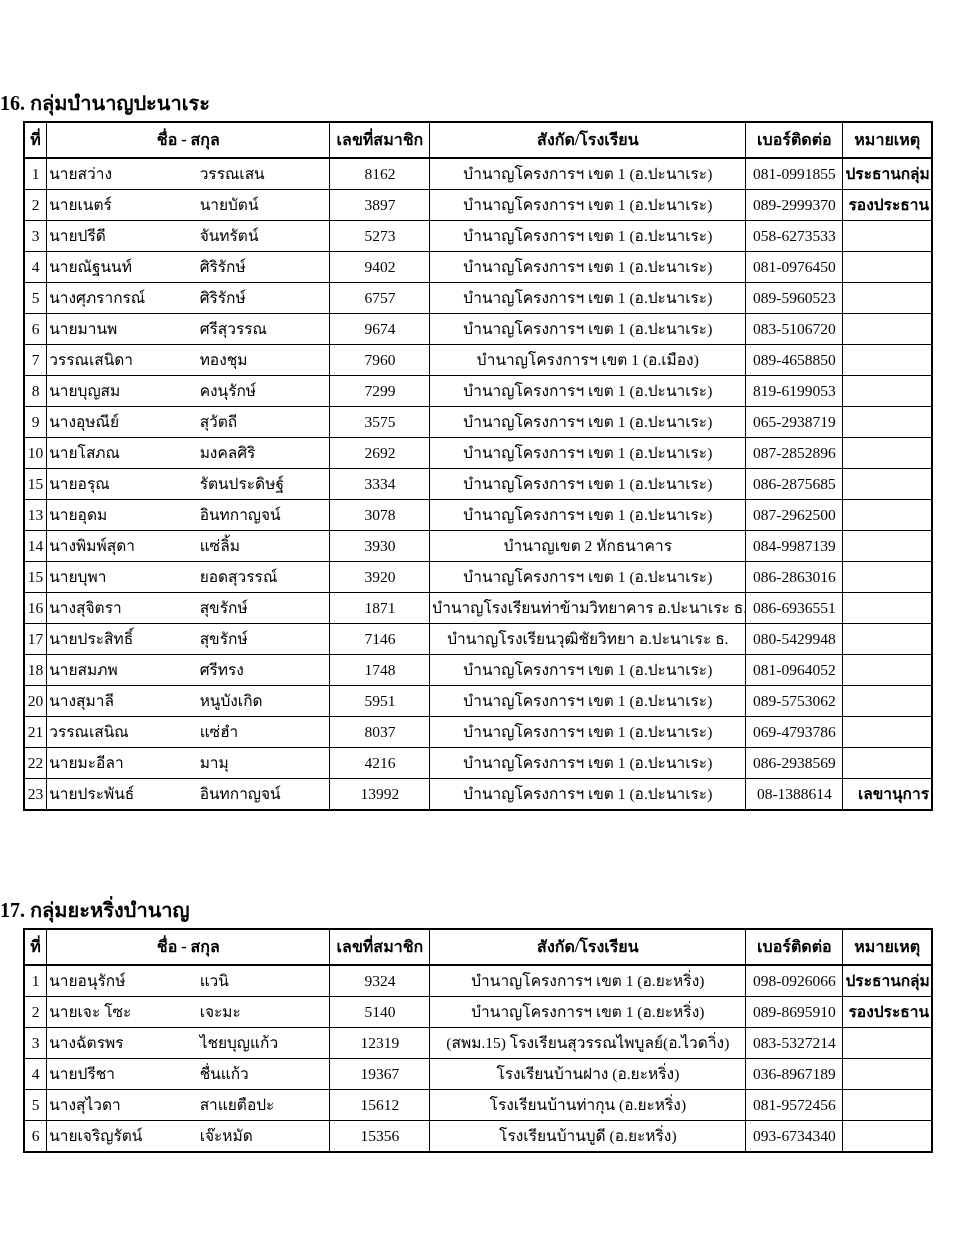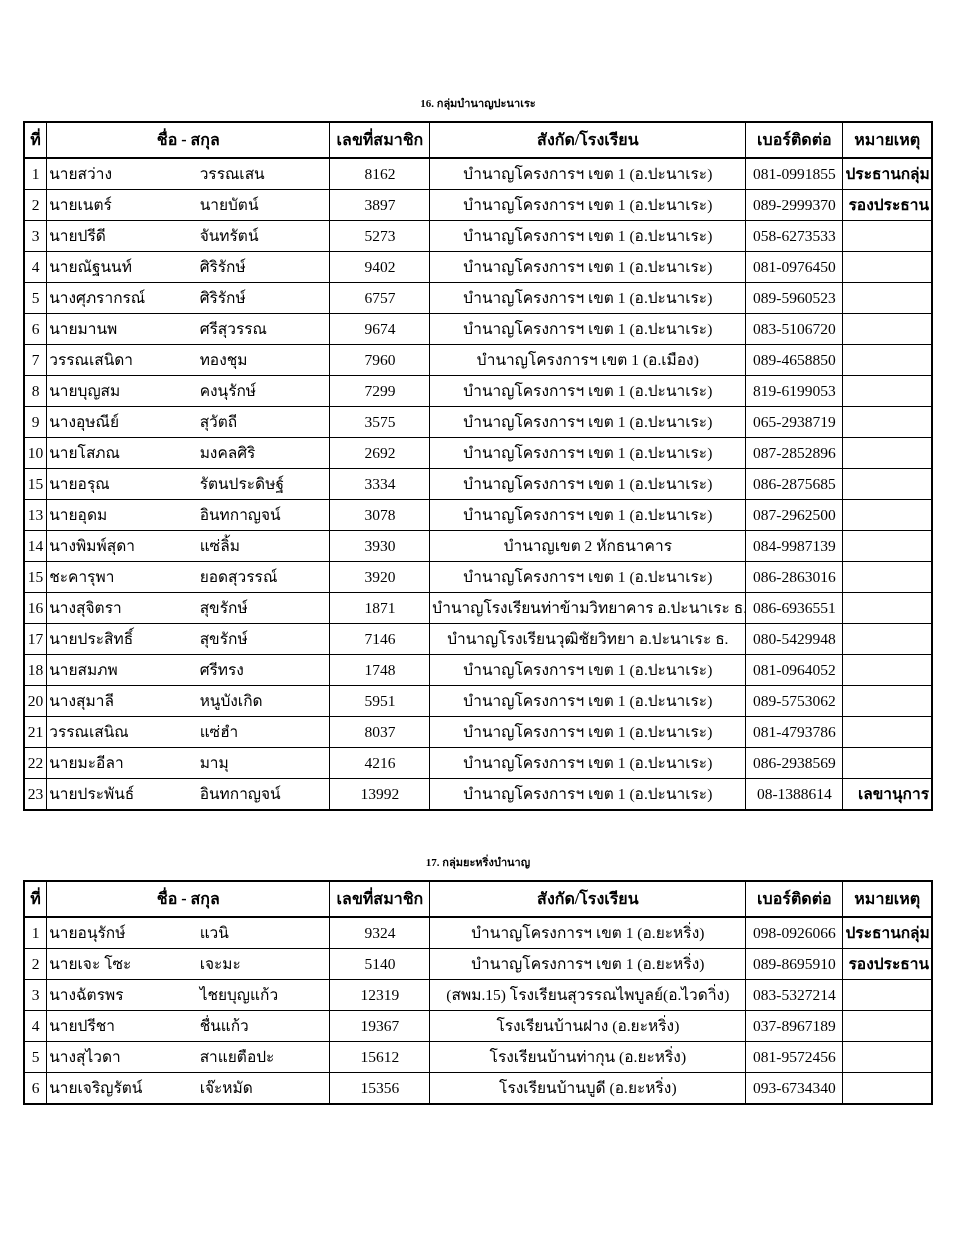--- a/index.html
+++ b/index.html
@@ -10,25 +10,24 @@
   .page {
     position: relative;
     width: 956px;
     height: 1238px;
     background: #ffffff;
     font-family: "Liberation Serif", serif;
     color: #000000;
     overflow: hidden;
   }
   .section-16 { padding-top: 92px; }
-  .section-17 { padding-top: 40px; }
+  .section-17 { padding-top: 40px; margin-top: 48px; }
   .doc-title {
-    text-align: center;
     font-weight: bold;
-    font-size: 11px;
+    font-size: 20px;
     margin: 0 0 7px 0;
     line-height: 22px;
   }
   table.roster {
     border-collapse: collapse;
     table-layout: fixed;
     width: 910px;
     margin: 0 auto;
     border: 2px solid #000000;
   }
@@ -191,21 +190,21 @@
           <tr>
             <td class="c">14</td>
             <td class="name-cell"><span>นางพิมพ์สุดา</span><span class="surname">แซ่ลิ้ม</span></td>
             <td class="c">3930</td>
             <td class="c">บำนาญเขต 2 หักธนาคาร</td>
             <td class="c">084-9987139</td>
             <td class="remark-cell"></td>
           </tr>
           <tr>
             <td class="c">15</td>
-            <td class="name-cell"><span>ชะคารุพา</span><span class="surname">ยอดสุวรรณ์</span></td>
+            <td class="name-cell"><span>นายบุพา</span><span class="surname">ยอดสุวรรณ์</span></td>
             <td class="c">3920</td>
             <td class="c">บำนาญโครงการฯ เขต 1 (อ.ปะนาเระ)</td>
             <td class="c">086-2863016</td>
             <td class="remark-cell"></td>
           </tr>
           <tr>
             <td class="c">16</td>
             <td class="name-cell"><span>นางสุจิตรา</span><span class="surname">สุขรักษ์</span></td>
             <td class="c">1871</td>
             <td class="c">บำนาญโรงเรียนท่าข้ามวิทยาคาร อ.ปะนาเระ ธ.</td>
@@ -234,21 +233,21 @@
             <td class="c">5951</td>
             <td class="c">บำนาญโครงการฯ เขต 1 (อ.ปะนาเระ)</td>
             <td class="c">089-5753062</td>
             <td class="remark-cell"></td>
           </tr>
           <tr>
             <td class="c">21</td>
             <td class="name-cell"><span>วรรณเสนิณ</span><span class="surname">แซ่ฮำ</span></td>
             <td class="c">8037</td>
             <td class="c">บำนาญโครงการฯ เขต 1 (อ.ปะนาเระ)</td>
-            <td class="c">081-4793786</td>
+            <td class="c">069-4793786</td>
             <td class="remark-cell"></td>
           </tr>
           <tr>
             <td class="c">22</td>
             <td class="name-cell"><span>นายมะอีลา</span><span class="surname">มามุ</span></td>
             <td class="c">4216</td>
             <td class="c">บำนาญโครงการฯ เขต 1 (อ.ปะนาเระ)</td>
             <td class="c">086-2938569</td>
             <td class="remark-cell"></td>
           </tr>
@@ -308,21 +307,21 @@
             <td class="c">12319</td>
             <td class="c">(สพม.15) โรงเรียนสุวรรณไพบูลย์(อ.ไวดาิ่ง)</td>
             <td class="c">083-5327214</td>
             <td class="remark-cell"></td>
           </tr>
           <tr>
             <td class="c">4</td>
             <td class="name-cell"><span>นายปรีชา</span><span class="surname">ชื่นแก้ว</span></td>
             <td class="c">19367</td>
             <td class="c">โรงเรียนบ้านฝาง (อ.ยะหริ่ง)</td>
-            <td class="c">037-8967189</td>
+            <td class="c">036-8967189</td>
             <td class="remark-cell"></td>
           </tr>
           <tr>
             <td class="c">5</td>
             <td class="name-cell"><span>นางสุไวดา</span><span class="surname">สาแยตือปะ</span></td>
             <td class="c">15612</td>
             <td class="c">โรงเรียนบ้านท่ากุน (อ.ยะหริ่ง)</td>
             <td class="c">081-9572456</td>
             <td class="remark-cell"></td>
           </tr>

